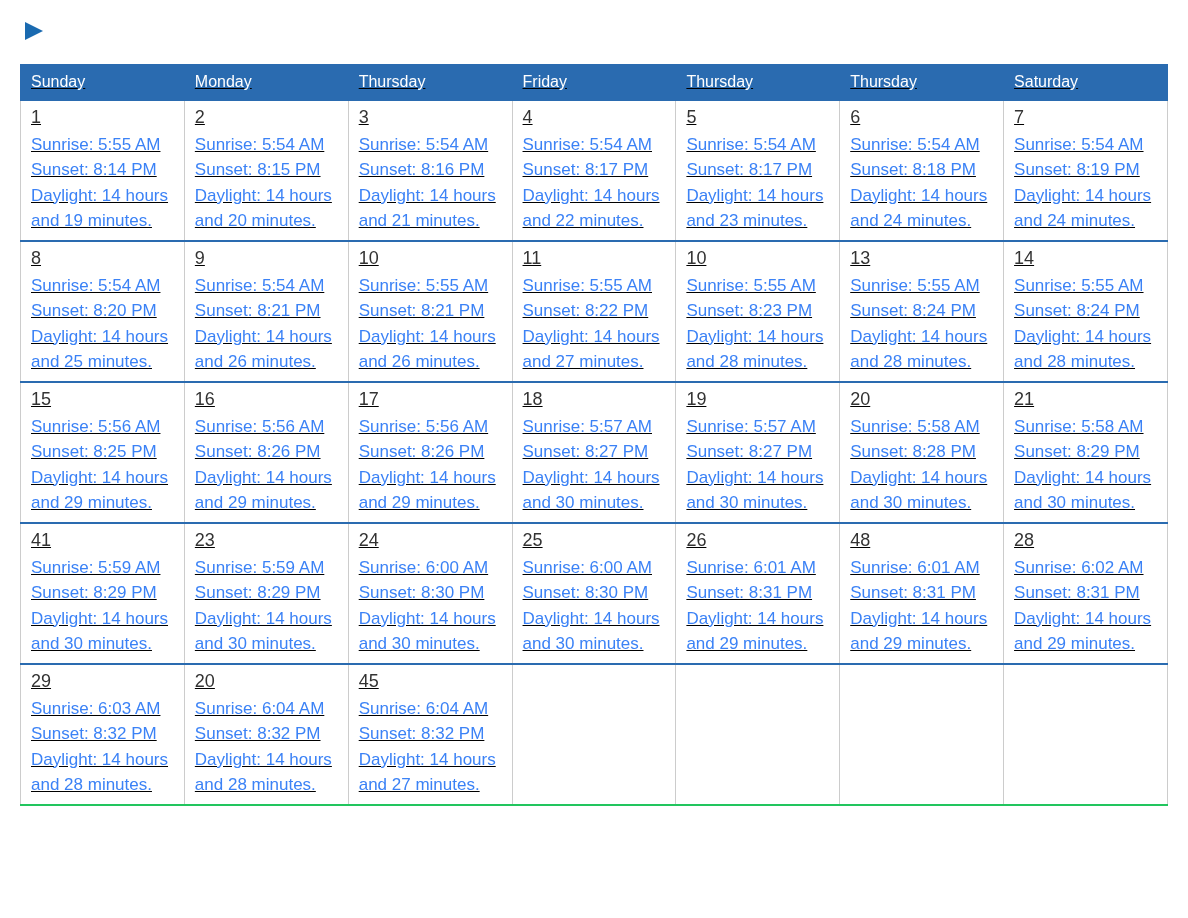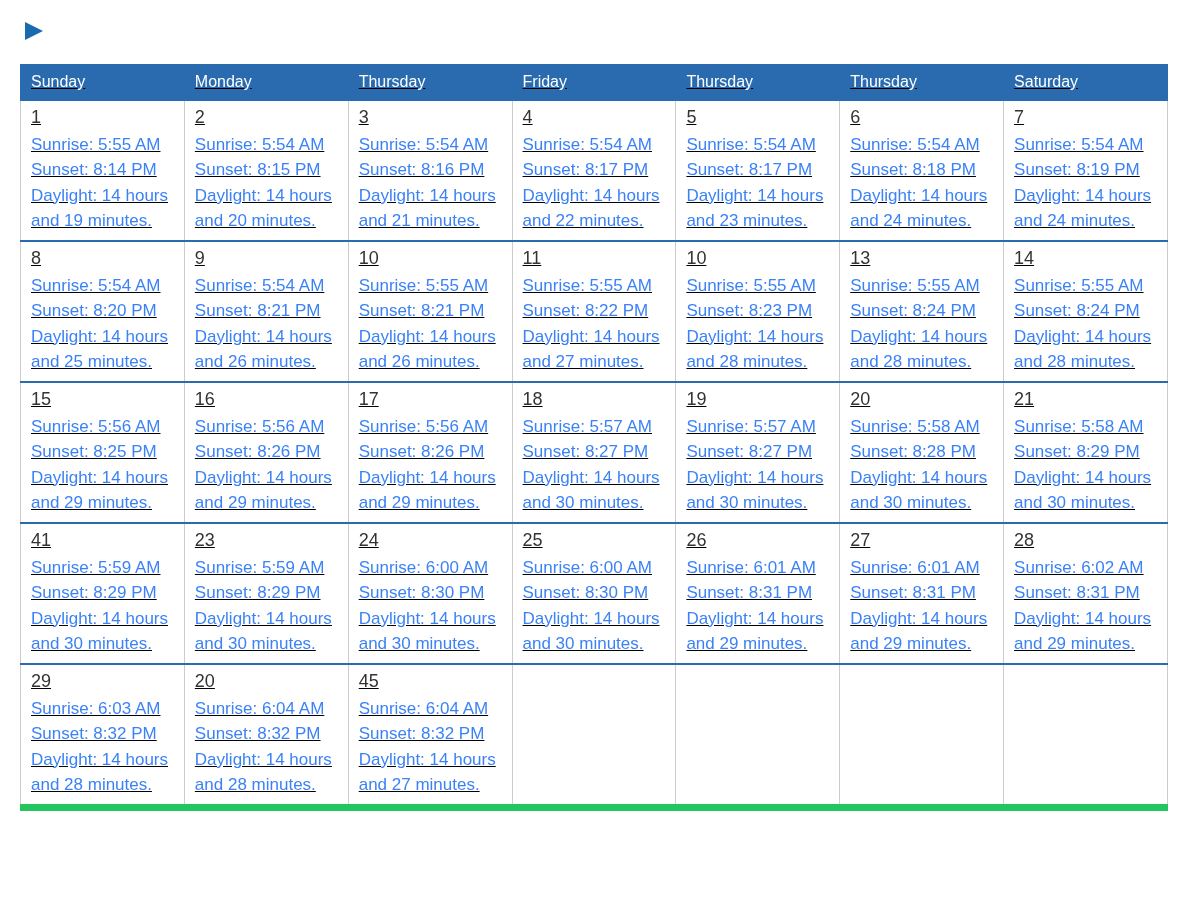--- a/index.html
+++ b/index.html
@@ -66,21 +66,21 @@
     }
     .day-info {
       font-size: 17px;
       line-height: 1.5;
       color: #3b82f6;
     }
     .calendar tr:first-child td {
       border-top: 2px solid #2a6bb0;
     }
     .calendar tbody tr td {
-      border-bottom: 7px solid #22c55e;
+      border-bottom: 2px solid #22c55e;
     }
     .calendar tbody tr:not(:last-child) td {
       border-bottom: 1px solid #ccc;
     }
     .row-top-border td {
       border-top: 2px solid #2a6bb0 !important;
     }
     .empty-cell {
       background: #fff;
     }
@@ -378,21 +378,21 @@
         <td>
         <span class="day-number">26</span>
         <div class="day-info">
           Sunrise: 6:01 AM<br>
           Sunset: 8:31 PM<br>
           Daylight: 14 hours<br>
           and 29 minutes.
         </div>
       </td>
         <td>
-        <span class="day-number">27</span>
+        <span class="day-number">48</span>
         <div class="day-info">
           Sunrise: 6:01 AM<br>
           Sunset: 8:31 PM<br>
           Daylight: 14 hours<br>
           and 29 minutes.
         </div>
       </td>
         <td>
         <span class="day-number">28</span>
         <div class="day-info">

